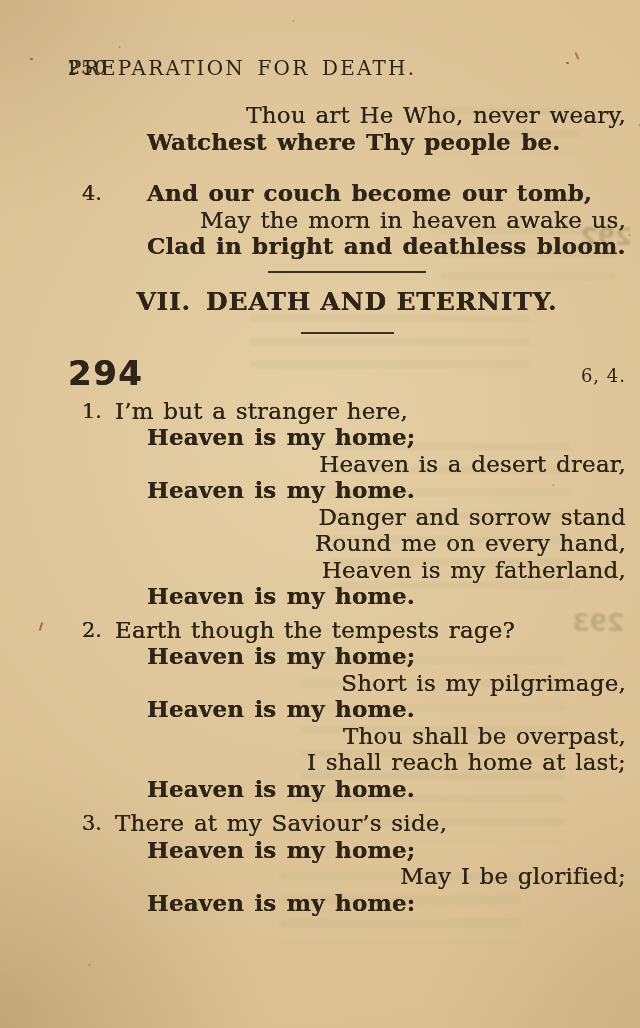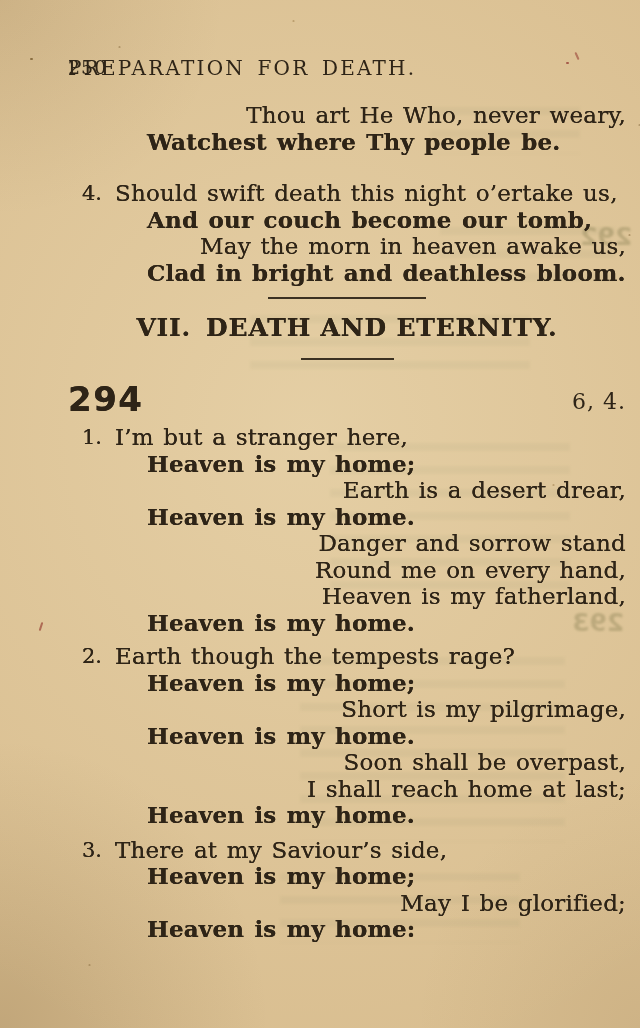--- a/index.html
+++ b/index.html
@@ -33,21 +33,21 @@
   .rule-a{width:158px;margin:11px auto 0;}
   .rule-b{width:93px;margin:14px auto 0;}
   .section-heading{margin-top:13px;text-align:center;font-weight:700;
     font-size:25px;line-height:32px;letter-spacing:.8px;
     text-shadow:0 0 .6px currentColor;white-space:nowrap;}
   .section-heading .numeral{margin-right:15px;}
   .hymn-head{margin-top:21px;line-height:37px;position:relative;}
   .hymn-number{font-family:"DejaVu Sans","Liberation Sans",sans-serif;
     font-weight:700;font-size:34px;letter-spacing:1.5px;
     text-shadow:0 0 .6px currentColor;}
-  .hymn-meter{position:absolute;right:0;bottom:4px;font-size:22px;letter-spacing:1px;text-align:center;}
+  .hymn-meter{position:absolute;right:0;bottom:4px;font-size:18px;letter-spacing:1px;text-align:center;}
   .v1{margin-top:0;}
   .v2{margin-top:7px;}
   .v3{margin-top:8px;}
   
   .bt-num{position:absolute;transform:scaleX(-1);color:#8e8457;opacity:.42;
     font-family:"DejaVu Sans","Liberation Sans",sans-serif;font-weight:700;
     font-size:25px;filter:blur(1.1px);}
   .bt-292{right:8px;top:222px;}
   .bt-293{right:16px;top:608px;}
   .ghost{position:absolute;opacity:.55;filter:blur(1.4px);
@@ -96,21 +96,20 @@
       <span class="running-title">PREPARATION FOR DEATH.</span>
     </div>
 
     <div class="cont-stanza">
       <div class="line i2">Thou art He Who, never weary,</div>
       <div class="line i3">Watchest where Thy people be.</div>
     </div>
 
     <div class="verse v4">
       <span class="verse-num">4.</span>
-      <div class="line i1">Should swift death this night o’ertake us,</div>
       <div class="line i3">And our couch become our tomb,</div>
       <div class="line i2">May the morn in heaven awake us,</div>
       <div class="line i3">Clad in bright and deathless bloom.</div>
     </div>
 
     <div class="rule rule-a"></div>
 
     <div class="section-heading">
       <span class="numeral">VII.</span><span>DEATH AND ETERNITY.</span>
     </div>
@@ -119,35 +118,35 @@
 
     <div class="hymn-head">
       <span class="hymn-number">294</span>
       <span class="hymn-meter">6, 4.</span>
     </div>
 
     <div class="verse v1">
       <span class="verse-num">1.</span>
       <div class="line i1">I’m but a stranger here,</div>
       <div class="line i3">Heaven is my home;</div>
-      <div class="line i2">Earth is a desert drear,</div>
+      <div class="line i2">Heaven is a desert drear,</div>
       <div class="line i3">Heaven is my home.</div>
       <div class="line i2">Danger and sorrow stand</div>
       <div class="line i2">Round me on every hand,</div>
       <div class="line i2">Heaven is my fatherland,</div>
       <div class="line i3">Heaven is my home.</div>
     </div>
 
     <div class="verse v2">
       <span class="verse-num">2.</span>
       <div class="line i1">Earth though the tempests rage?</div>
       <div class="line i3">Heaven is my home;</div>
       <div class="line i2">Short is my pilgrimage,</div>
       <div class="line i3">Heaven is my home.</div>
-      <div class="line i2">Soon shall be overpast,</div>
+      <div class="line i2">Thou shall be overpast,</div>
       <div class="line i2">I shall reach home at last;</div>
       <div class="line i3">Heaven is my home.</div>
     </div>
 
     <div class="verse v3">
       <span class="verse-num">3.</span>
       <div class="line i1">There at my Saviour’s side,</div>
       <div class="line i3">Heaven is my home;</div>
       <div class="line i2">May I be glorified;</div>
       <div class="line i3">Heaven is my home:</div>

